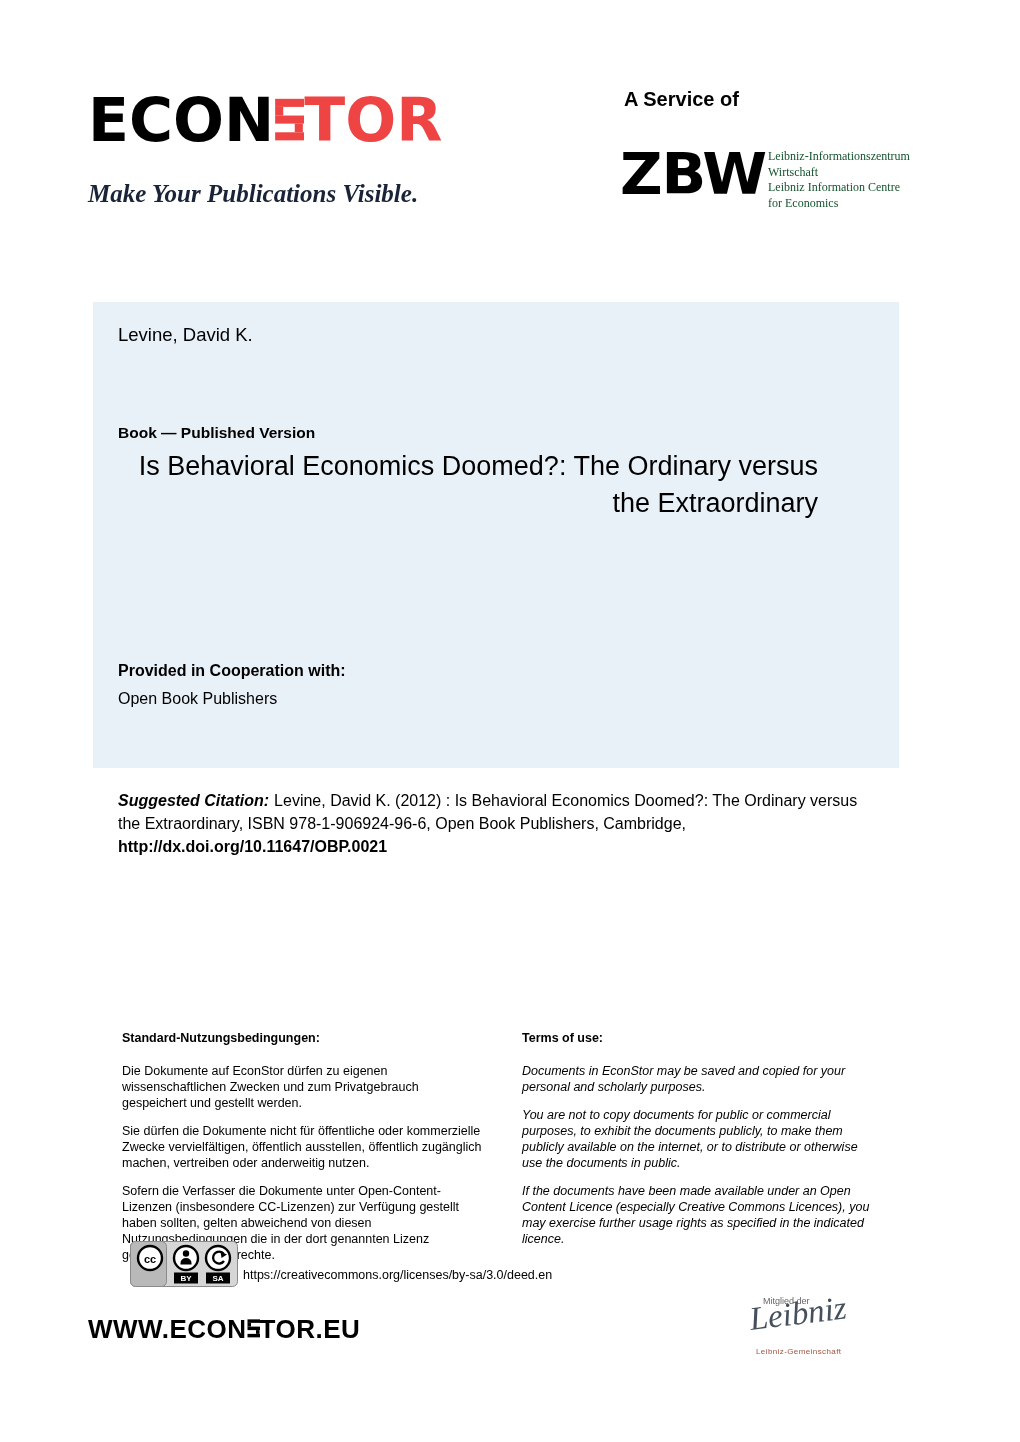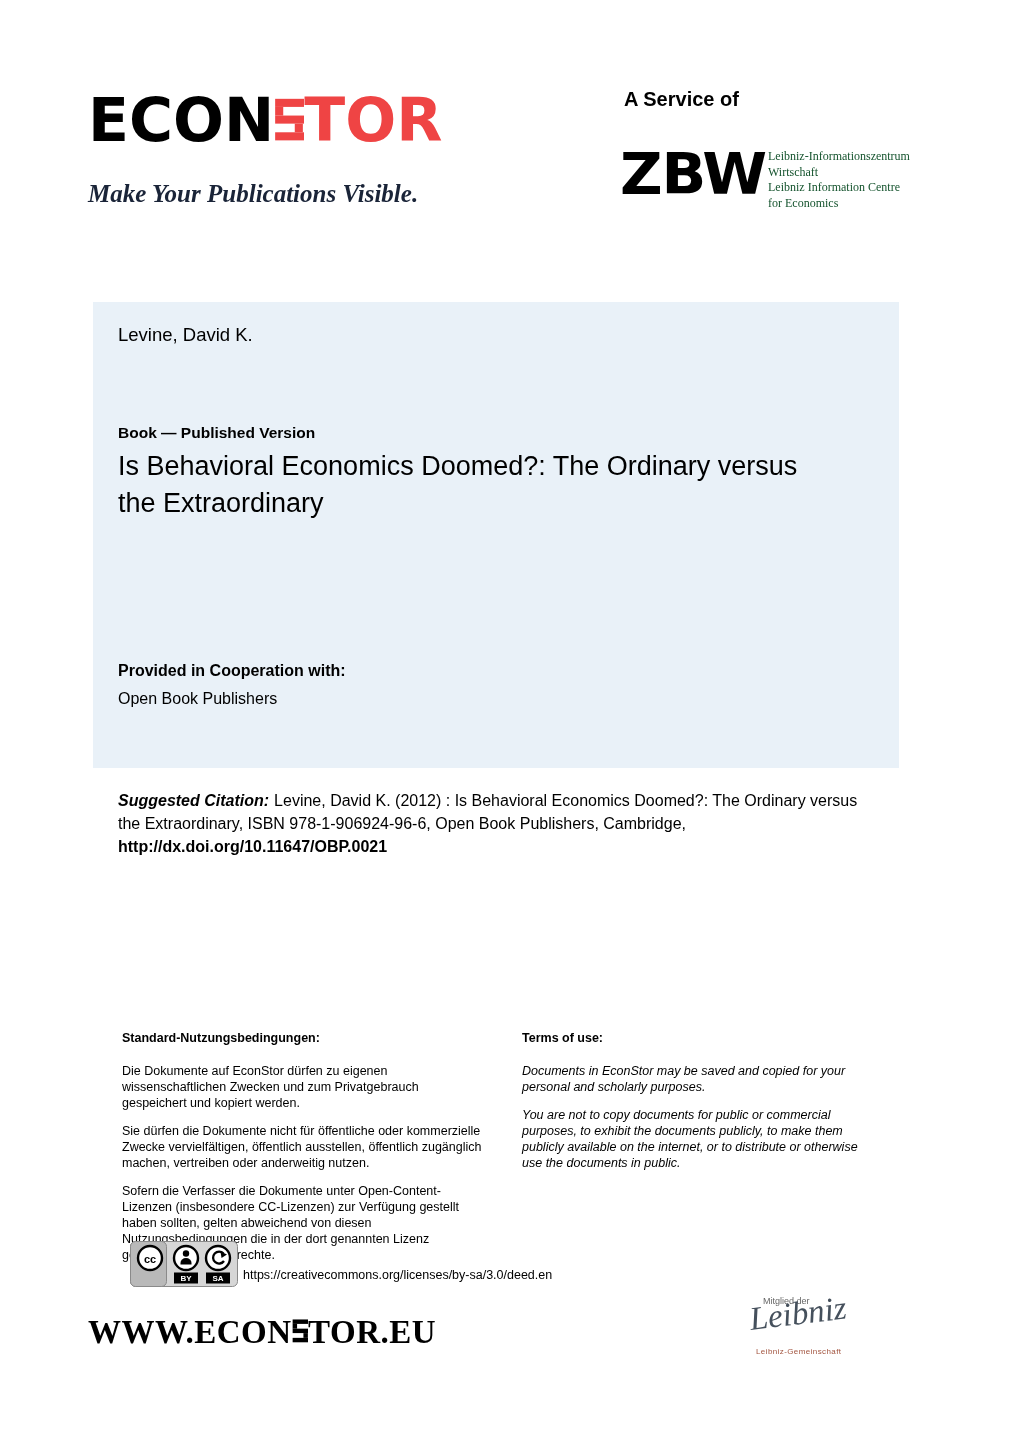--- a/index.html
+++ b/index.html
@@ -20,21 +20,21 @@
               font-size:56px; line-height:1; letter-spacing:-1px; transform:scale(1.05,1.02);
               transform-origin:left top; }
   .zbw-desc { left:768px; top:149px; font-family:"Liberation Serif", serif; font-size:12px;
               line-height:15.5px; color:#14532d; }
 
   
   .infobox { left:93px; top:302px; width:806px; height:466px; background:#e9f1f8; }
   .infobox > div, .infobox > h1 { position:absolute; left:25px; }
   .author { top:22px; font-size:18.5px; }
   .pubtype { top:122px; font-size:15.5px; font-weight:bold; }
-  .title { top:146px; width:700px; font-size:27px; line-height:37px; font-weight:normal; }
+  .title { top:146px; width:700px; font-size:27px; line-height:37px; font-weight:normal;text-align:right; }
   .coop-label { top:360px; font-size:16px; font-weight:bold; }
   .coop-value { top:388px; font-size:16px; }
 
   
   .citation { left:118px; top:789px; width:750px; font-size:16px; line-height:23px; }
   .cit-label { font-style:italic; font-weight:bold; margin-right:5px; }
   .cit-url { display:block;font-weight:bold; }
 
   
   .availability { left:118px; top:955px; font-size:16px; line-height:27px; }
@@ -45,22 +45,22 @@
   .terms-col p { margin-bottom:12px; }
   .terms-de { left:122px; top:1030px; }
   .terms-en { left:522px; top:1030px; width:352px; }
   .terms-en p { font-style:italic; }
 
   
   .cc-badge { left:130px; top:1241px; }
   .cc-url { left:243px; top:1268px; font-size:12.5px; }
 
   
-  .site { left:88px; top:1314px; font-family:Liberation Serif, serif; font-weight:bold;
-          font-size:33px; letter-spacing:.5px; white-space:nowrap; }
+  .site { left:88px; top:1314px; font-family:Liberation Sans, sans-serif; font-weight:bold;
+          font-size:26px; letter-spacing:.5px; white-space:nowrap; }
   .mitglied { left:763px; top:1296px; font-size:9px; color:#666; }
   .leibniz-script { left:752px; top:1301px; font-family:"Liberation Serif", serif; font-style:italic;
                     font-size:33px; color:#45505c; transform:rotate(-7deg); transform-origin:left bottom; }
   .leibniz-sub { left:756px; top:1347px; font-size:8px; letter-spacing:.4px; color:#a2543f; }
 </style>
 </head>
 <body>
 
 <div class="page">
 
@@ -96,29 +96,30 @@
   </section>
 
   <section class="abs citation">
     <span class="cit-label">Suggested Citation:</span><span>Levine, David K. (2012) : Is Behavioral Economics Doomed?: The Ordinary versus the Extraordinary, ISBN 978-1-906924-96-6, Open Book Publishers, Cambridge,</span>
     <span class="cit-url">http://dx.doi.org/10.11647/OBP.0021</span>
   </section>
 
 
   <section class="abs terms-col terms-de">
     <h4>Standard-Nutzungsbedingungen:</h4>
-    <p>Die Dokumente auf EconStor dürfen zu eigenen wissenschaftlichen Zwecken und zum Privatgebrauch gespeichert und kopiert werden.</p>
+    <p>Die Dokumente auf EconStor dürfen zu eigenen wissenschaftlichen Zwecken und zum Privatgebrauch gespeichert und gestellt werden.</p>
     <p>Sie dürfen die Dokumente nicht für öffentliche oder kommerzielle Zwecke vervielfältigen, öffentlich ausstellen, öffentlich zugänglich machen, vertreiben oder anderweitig nutzen.</p>
     <p>Sofern die Verfasser die Dokumente unter Open-Content-Lizenzen (insbesondere CC-Lizenzen) zur Verfügung gestellt haben sollten, gelten abweichend von diesen Nutzungsbedingungen die in der dort genannten Lizenz gewährten Nutzungsrechte.</p>
   </section>
 
   <section class="abs terms-col terms-en">
     <h4>Terms of use:</h4>
     <p>Documents in EconStor may be saved and copied for your personal and scholarly purposes.</p>
     <p>You are not to copy documents for public or commercial purposes, to exhibit the documents publicly, to make them publicly available on the internet, or to distribute or otherwise use the documents in public.</p>
+    <p>If the documents have been made available under an Open Content Licence (especially Creative Commons Licences), you may exercise further usage rights as specified in the indicated licence.</p>
   </section>
 
   <span class="abs cc-badge">
     <svg width="108" height="46" viewBox="0 0 108 46" aria-hidden="false">
       <rect x="0.5" y="0.5" width="107" height="45" rx="5" fill="#d6d6d6" stroke="#8a8a8a"></rect>
       <rect x="0.5" y="0.5" width="36" height="45" rx="5" fill="#b9b9b9" stroke="#8a8a8a"></rect>
       <circle cx="20" cy="17" r="12" fill="#fff" stroke="#000" stroke-width="2.4"></circle>
       <text x="20" y="21.5" font-size="11" font-weight="bold" text-anchor="middle">cc</text>
       <circle cx="56" cy="17" r="12" fill="#fff" stroke="#000" stroke-width="2.4"></circle>
       <circle cx="56" cy="12.5" r="3.2" fill="#000"></circle>

